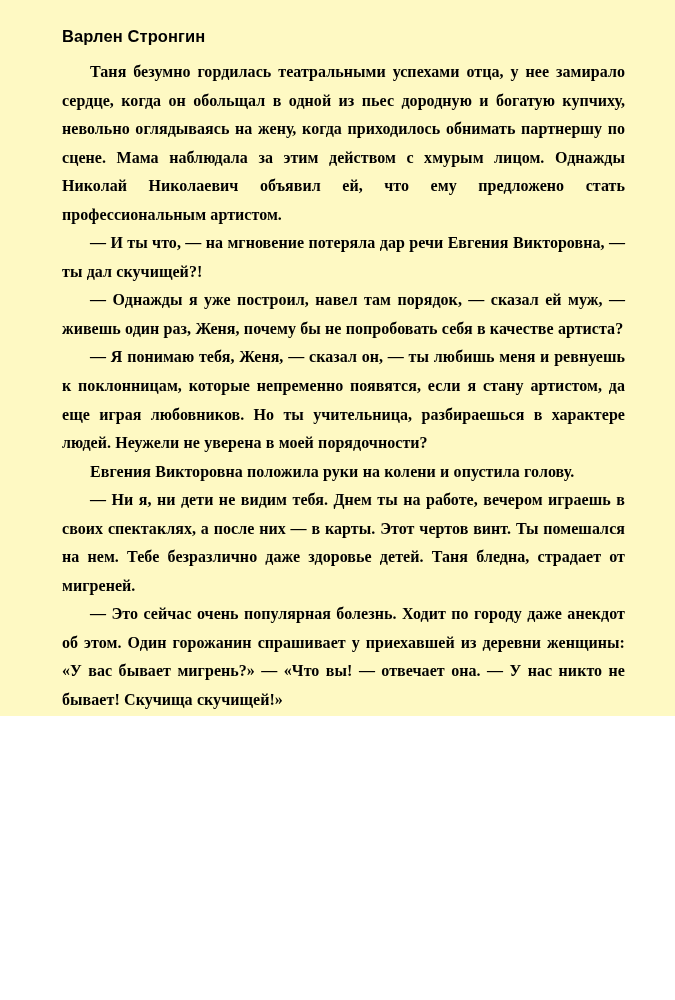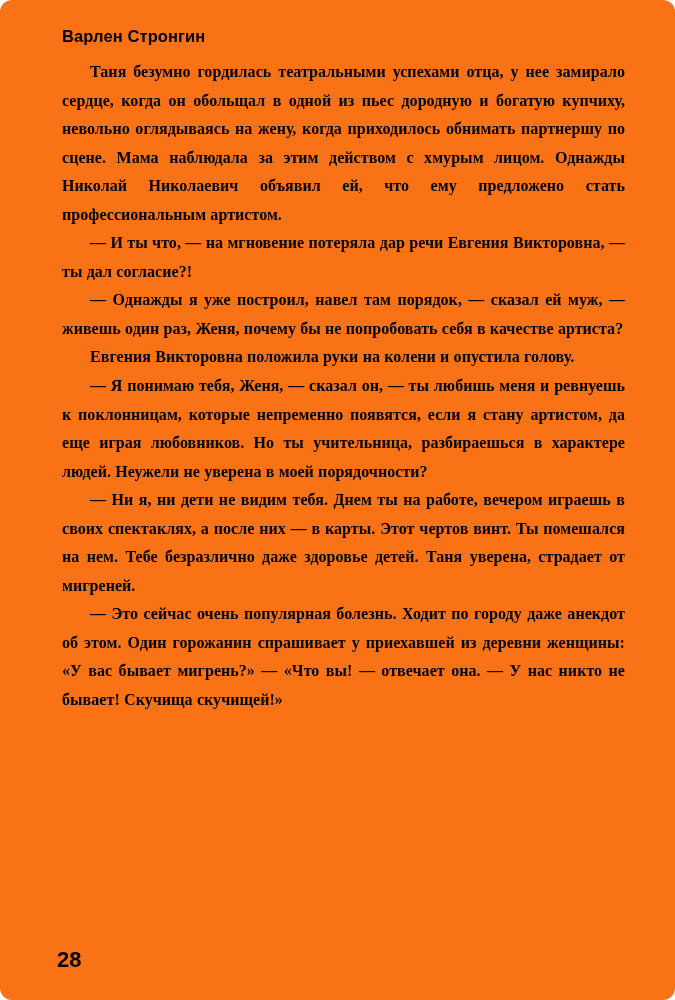--- a/index.html
+++ b/index.html
@@ -10,25 +10,24 @@
   }
 
   body {
     font-family: "Liberation Serif", "DejaVu Serif", serif;
     color: #000000;
   }
 
   .page {
     position: relative;
     width: 675px;
-    height: 1000px;
-    background: #f97316;
+    height: 716px;
+    background: #fef9c3;
     overflow: hidden;
     box-sizing: border-box;
-    border-radius: 12px;
   }
 
   
   .running-head {
     position: absolute;
     left: 62px;
     top: 26px;
     font-family: "Liberation Sans", "DejaVu Sans", sans-serif;
     font-weight: bold;
     font-size: 16.5px;
@@ -76,24 +75,24 @@
 </style>
 </head>
 <body>
 
 <div class="page">
 
   <div class="running-head">Варлен Стронгин</div>
 
   <div class="text-block">
     <p class="para">Таня безумно гордилась театральными успехами отца, у нее замирало сердце, когда он обольщал в одной из пьес дородную и богатую купчиху, невольно оглядываясь на жену, когда приходилось обнимать партнершу по сцене. Мама наблюдала за этим действом с хмурым лицом. Однажды Николай Николаевич объявил ей, что ему предложено стать профессиональным артистом.</p>
-    <p class="para">— И ты что, — на мгновение потеряла дар речи Евгения Викторовна, — ты дал согласие?!</p>
+    <p class="para">— И ты что, — на мгновение потеряла дар речи Евгения Викторовна, — ты дал скучищей?!</p>
     <p class="para">— Однажды я уже построил, навел там порядок, — сказал ей муж, — живешь один раз, Женя, почему бы не попробовать себя в качестве артиста?</p>
+    <p class="para">— Я понимаю тебя, Женя, — сказал он, — ты любишь меня и ревнуешь к поклонницам, которые непременно появятся, если я стану артистом, да еще играя любовников. Но ты учительница, разбираешься в характере людей. Неужели не уверена в моей порядочности?</p>
     <p class="para">Евгения Викторовна положила руки на колени и опустила голову.</p>
-    <p class="para">— Я понимаю тебя, Женя, — сказал он, — ты любишь меня и ревнуешь к поклонницам, которые непременно появятся, если я стану артистом, да еще играя любовников. Но ты учительница, разбираешься в характере людей. Неужели не уверена в моей порядочности?</p>
-    <p class="para">— Ни я, ни дети не видим тебя. Днем ты на работе, вечером играешь в своих спектаклях, а после них — в карты. Этот чертов винт. Ты помешался на нем. Тебе безразлично даже здоровье детей. Таня уверена, страдает от мигреней.</p>
+    <p class="para">— Ни я, ни дети не видим тебя. Днем ты на работе, вечером играешь в своих спектаклях, а после них — в карты. Этот чертов винт. Ты помешался на нем. Тебе безразлично даже здоровье детей. Таня бледна, страдает от мигреней.</p>
     <p class="para">— Это сейчас очень популярная болезнь. Ходит по городу даже анекдот об этом. Один горожанин спрашивает у приехавшей из деревни женщины: «У вас бывает мигрень?» — «Что вы! — отвечает она. — У нас никто не бывает! Скучища скучищей!»</p>
 
   </div>
 
   <div class="folio">28</div>
 
 </div>
 
 </body></html>

